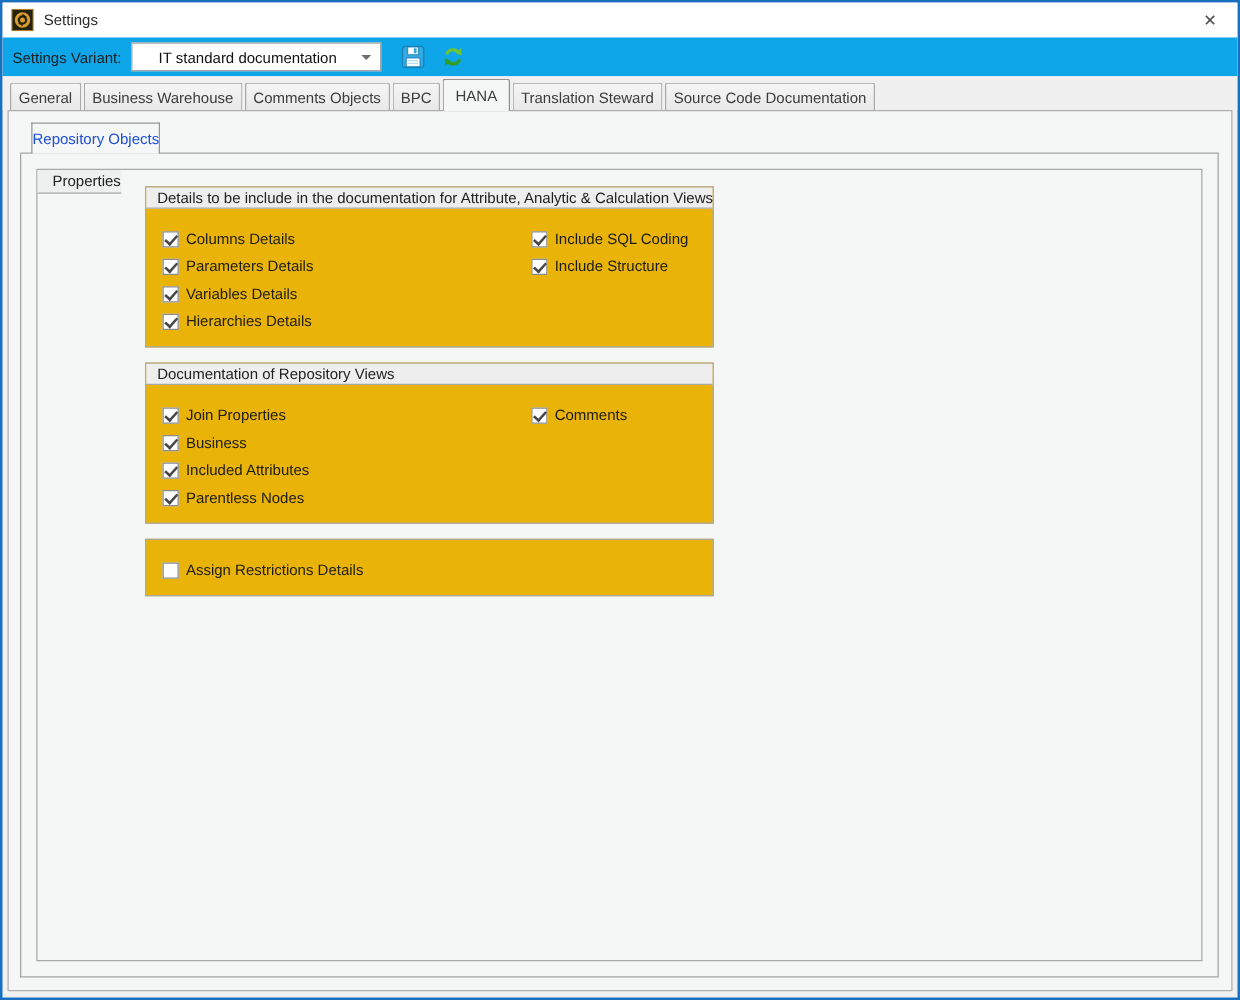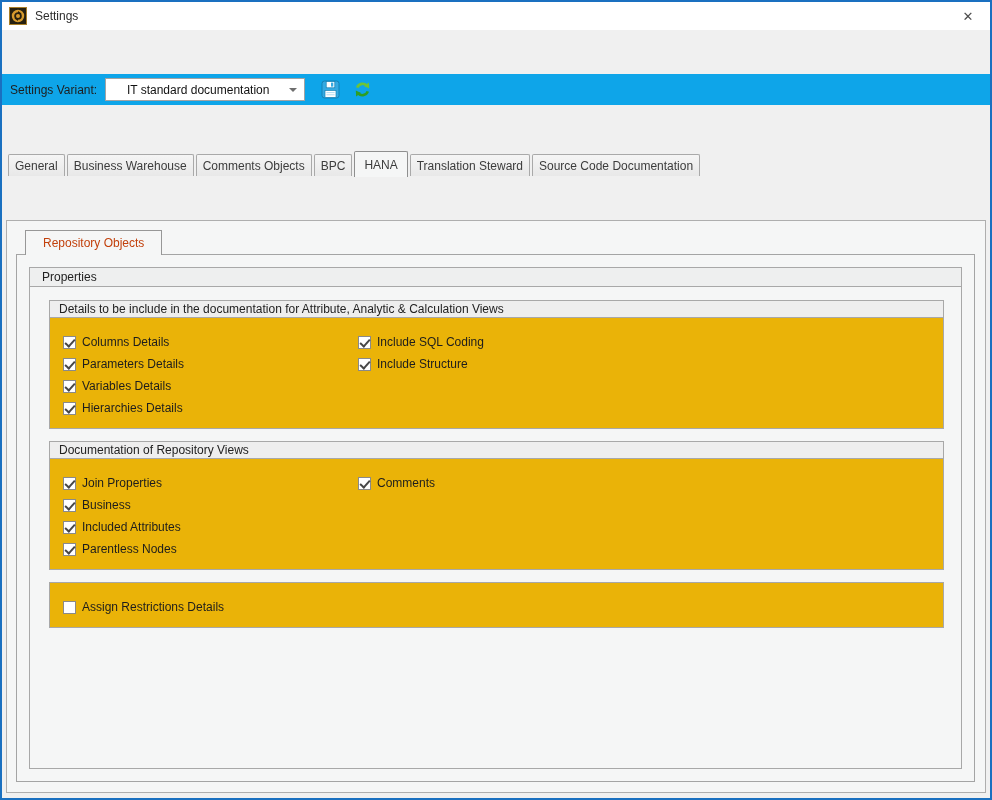--- a/index.html
+++ b/index.html
@@ -1,21 +1,21 @@
 <!DOCTYPE html>
 <html><head>
 <meta charset="utf-8">
 <style>
   html,body { margin:0; padding:0; background:#d8d8d8; }
   * { box-sizing:border-box; }
   .window {
     position:relative; width:992px; height:800px;
     border:2px solid #1a70c0; background:#f0f0f0;
     font-family:"Liberation Sans", sans-serif; font-size:12px; color:#2b2b2b;
-    display:flex; flex-direction:column; overflow:hidden;gap:44px;
+    display:flex; flex-direction:column; overflow:hidden;
   }
   
   .titlebar { height:28px; background:#ffffff; display:flex; align-items:center; padding:0 0 0 7px; flex:0 0 auto; }
   .app-icon { width:18px; height:18px; margin-right:8px; flex:0 0 auto; }
   .title-text { font-size:12px; color:#2d2d2d; }
   .close-btn { margin-left:auto; width:44px; height:28px; display:flex; align-items:center; justify-content:center;
                font-size:13px; color:#4d4d4d; cursor:default; }
   
   .toolbar { height:31px; background:#0ea5e9; display:flex; align-items:center; padding:0 8px; flex:0 0 auto; }
   .variant-label { margin-right:8px; color:#1e1e1e; }
@@ -31,26 +31,26 @@
               position:relative; z-index:3; flex:0 0 auto; }
   .tab { height:22px; display:flex; align-items:center; padding:0 6px;
          background:linear-gradient(#f5f5f5,#e8e8e8); border:1px solid #a9a9a9; border-bottom:none;
          border-radius:2px 2px 0 0; margin-right:2px; color:#3c3c3c; cursor:default; white-space:nowrap;text-align:right; }
   .tab.active { height:26px; background:#f5f6f6; margin-bottom:-1px; z-index:5; position:relative;
                 border-color:#8f8f8f; padding:0 9px; }
   
   .tabpage { flex:1; margin:0 4px 5px 4px; border:1px solid #aeaeae; background:#f5f6f6;
              position:relative; z-index:1; display:flex; flex-direction:column; }
   .subtab-strip { height:33px; display:flex; align-items:flex-end; padding-left:18px; position:relative; z-index:2; flex:0 0 auto; }
-  .subtab { height:25px; display:flex; align-items:center; padding:0 17px; background:#f5f6f6;
-            border:1px solid #979797; border-bottom:none; margin-bottom:-1px; color:#c2410c; cursor:default; }
+  .subtab { height:25px; display:flex; align-items:center; padding:0 0; background:#f5f6f6;
+            border:1px solid #979797; border-bottom:none; margin-bottom:-1px; color:#1d4ed8; cursor:default; }
   .subpage { flex:1; margin:0 10px 10px 9px; border:1px solid #a4a4a4; background:#f5f6f6;
              position:relative; z-index:1; display:flex; flex-direction:column; }
   
-  .props-group { flex:1; margin:12px; border:1px solid #a8a8a8; display:flex; flex-direction:column; background:#f5f6f6; }
+  .props-group { flex:1; margin:12px; border:1px solid #a8a8a8; display:flex; flex-direction:row; background:#f5f6f6; }
   .props-header { height:19px; background:#eeefef; border-bottom:1px solid #a8a8a8; display:flex; align-items:center;
                   padding-left:12px; color:#222; flex:0 0 auto; }
   .props-body { padding:13px 17px 0 19px; }
   
   .inner-group { border:1px solid #a8a8a8; background:#eab308; margin-bottom:12px; }
   .inner-header { height:17px; background:#eeeeee; border-bottom:1px solid #a8a8a8; display:flex; align-items:center;
                   padding-left:9px; color:#222; }
   .inner-body { display:flex; padding:13px 0 9px 13px; }
   .col-left { width:295px; flex:0 0 auto; }
   .col-right { flex:1; }

